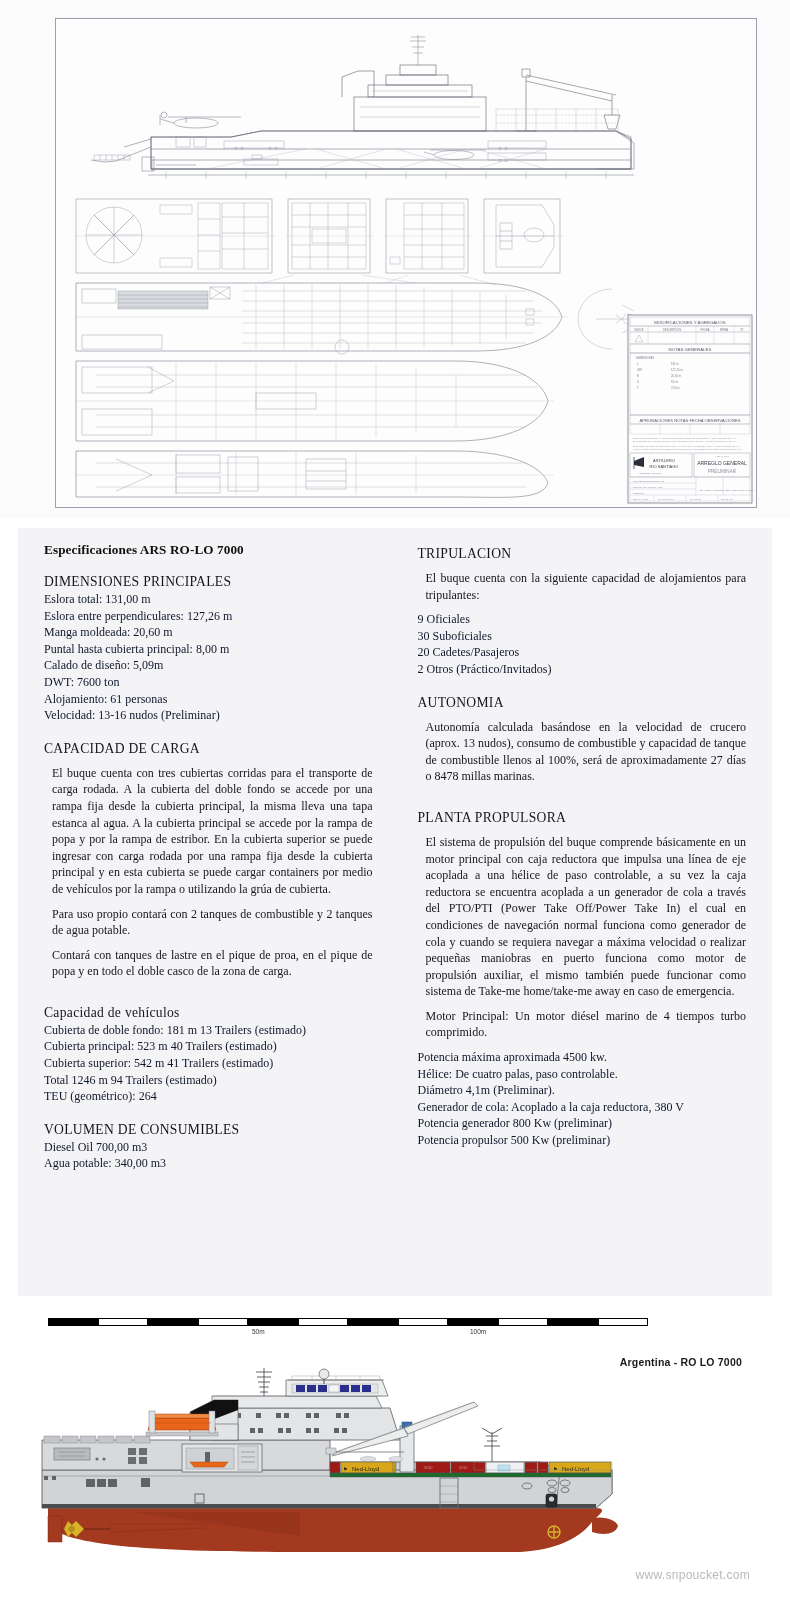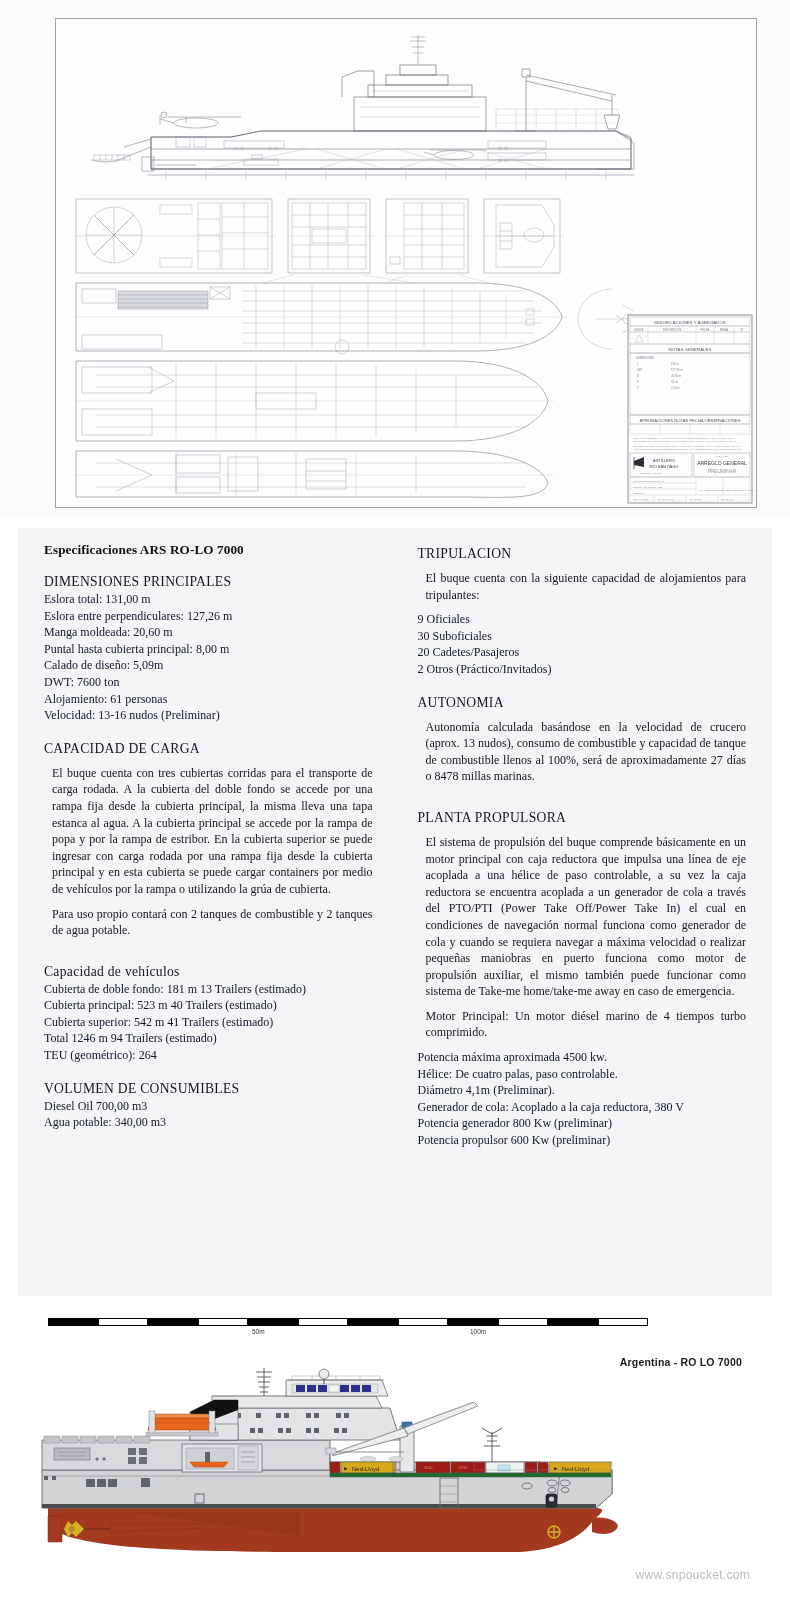--- a/index.html
+++ b/index.html
@@ -494,20 +494,21 @@
       <div class="line">Puntal hasta cubierta principal: 8,00 m</div>
       <div class="line">Calado de diseño: 5,09m</div>
       <div class="line">DWT: 7600 ton</div>
       <div class="line">Alojamiento: 61 personas</div>
       <div class="line">Velocidad: 13-16 nudos (Preliminar)</div>
 
       <div class="gap"></div>
       <div class="sec-head">CAPACIDAD DE CARGA</div>
       <p class="para">El buque cuenta con tres cubiertas corridas para el transporte de carga rodada. A la cubierta del doble fondo se accede por una rampa fija desde la cubierta principal, la misma lleva una tapa estanca al agua. A la cubierta principal se accede por la rampa de popa y por la rampa de estribor. En la cubierta superior se puede ingresar con carga rodada por una rampa fija desde la cubierta principal y en esta cubierta se puede cargar containers por medio de vehículos por la rampa o utilizando la grúa de cubierta.</p>
       <p class="para">Para uso propio contará con 2 tanques de combustible y 2 tanques de agua potable.</p>
+      <p class="para">Contará con tanques de lastre en el pique de proa, en el pique de popa y en todo el doble casco de la zona de carga.</p>
 
       <div class="gap"></div>
       <div class="sec-head">Capacidad de vehículos</div>
       <div class="line">Cubierta de doble fondo: 181 m 13 Trailers (estimado)</div>
       <div class="line">Cubierta principal: 523 m 40 Trailers (estimado)</div>
       <div class="line">Cubierta superior: 542 m 41 Trailers (estimado)</div>
       <div class="line">Total 1246 m 94 Trailers (estimado)</div>
       <div class="line">TEU (geométrico): 264</div>
 
       <div class="gap"></div>
@@ -530,21 +531,21 @@
 
       <div class="gap"></div>
       <div class="sec-head">PLANTA PROPULSORA</div>
       <p class="para">El sistema de propulsión del buque comprende básicamente en un motor principal con caja reductora que impulsa una línea de eje acoplada a una hélice de paso controlable, a su vez la caja reductora se encuentra acoplada a un generador de cola a través del PTO/PTI (Power Take Off/Power Take In) el cual en condiciones de navegación normal funciona como generador de cola y cuando se requiera navegar a máxima velocidad o realizar pequeñas maniobras en puerto funciona como motor de propulsión auxiliar, el mismo también puede funcionar como sistema de Take-me home/take-me away en caso de emergencia.</p>
       <p class="para">Motor Principal: Un motor diésel marino de 4 tiempos turbo comprimido.</p>
       <div class="line">Potencia máxima aproximada 4500 kw.</div>
       <div class="line">Hélice: De cuatro palas, paso controlable.</div>
       <div class="line">Diámetro 4,1m (Preliminar).</div>
       <div class="line">Generador de cola: Acoplado a la caja reductora, 380 V</div>
       <div class="line">Potencia generador 800 Kw (preliminar)</div>
-      <div class="line">Potencia propulsor 600 Kw (preliminar)</div>
+      <div class="line">Potencia propulsor 500 Kw (preliminar)</div>
     </div>
   </div>
 </div>
 
 <div class="profile-wrap">
 
   <div class="scalebar">
     <div class="seg dark" style="left:0px;width:50px;"></div>
     <div class="seg light" style="left:50px;width:50px;"></div>
     <div class="seg dark" style="left:100px;width:50px;"></div>

